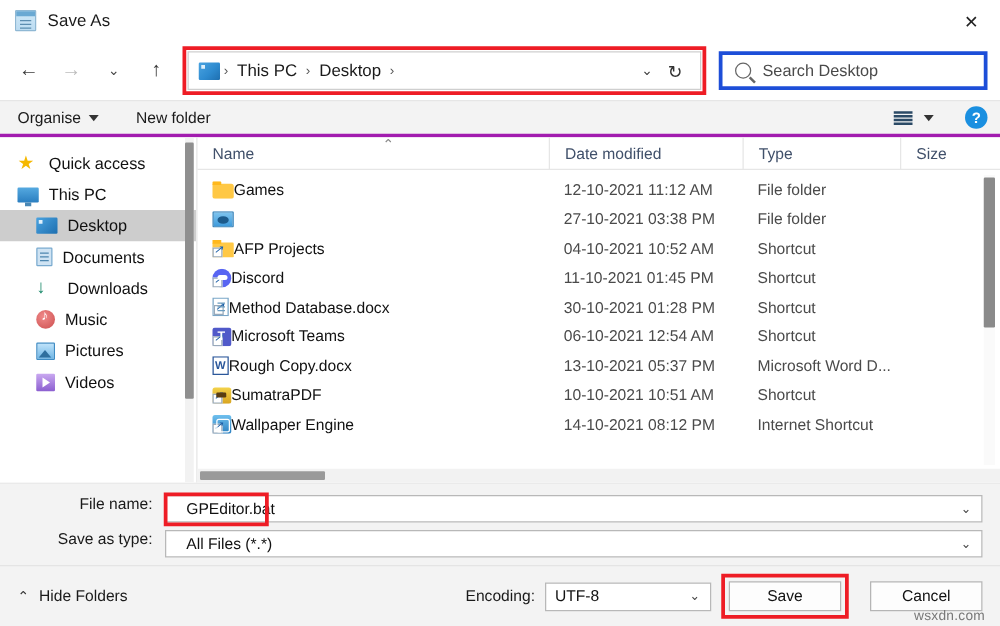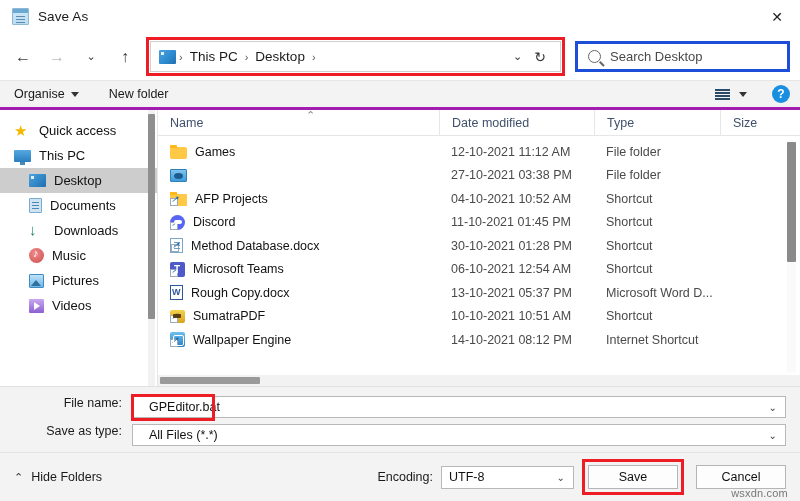--- a/index.html
+++ b/index.html
@@ -306,21 +306,21 @@
 
   .rows { flex: 1 1 auto; overflow: hidden; position: relative; padding-top:4px;}
   .row {
     height: 23.5px;
     display: flex; align-items: center;
     padding-right: 22px;
   }
   .cell { font-size: 12.5px; color: #4a4a4a; white-space: nowrap; overflow:hidden; }
   .cell-name {
     flex: 0 0 281px; padding-left: 12px;
-    display: flex; align-items: center; gap: 8px;
+    display: flex; align-items: center; 
     color: #111;
   }
   .cell-date { flex: 0 0 155px; padding-left: 12px; }
   .cell-type { flex: 0 0 126px; padding-left: 12px; }
   .cell-size { flex: 1 1 auto; padding-left: 12px; }
 
   .fico { width: 17px; height: 15px; position: relative; flex:0 0 auto; }
   .fi-folder {
     background: #ffc845; border-radius: 1px 2px 2px 2px;
     height: 12px; margin-top: 2px;
@@ -475,21 +475,21 @@
     display: flex; align-items: center; padding-left: 7px;
     position: relative; margin-right: 14px;
     font-size: 12.5px; color: #111;
   }
   .btn {
     width: 90px; height: 24px;
     background: #fdfdfd; border: 1px solid #b5b5b5;
     display: flex; align-items: center; justify-content: center;
     font-size: 12.5px; color: #111;
   }
-  .save-wrap { position: relative; margin-right: 18px; }
+  .save-wrap { position: relative; margin-right: 23px; }
   .save-redbox {
     position: absolute; left: -6px; top: -6px;
     width: 102px; height: 36px;
     border: 3px solid #ee1c25;
     pointer-events: none;
   }
   .watermark {
     position: absolute; right: 12px; bottom: 2px;
     font-size: 11px; color: #777;
     letter-spacing: .2px;

